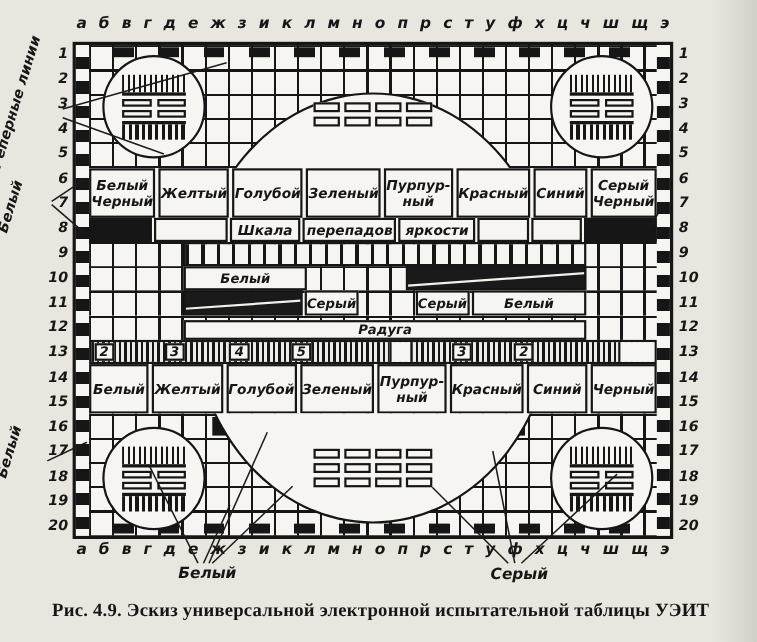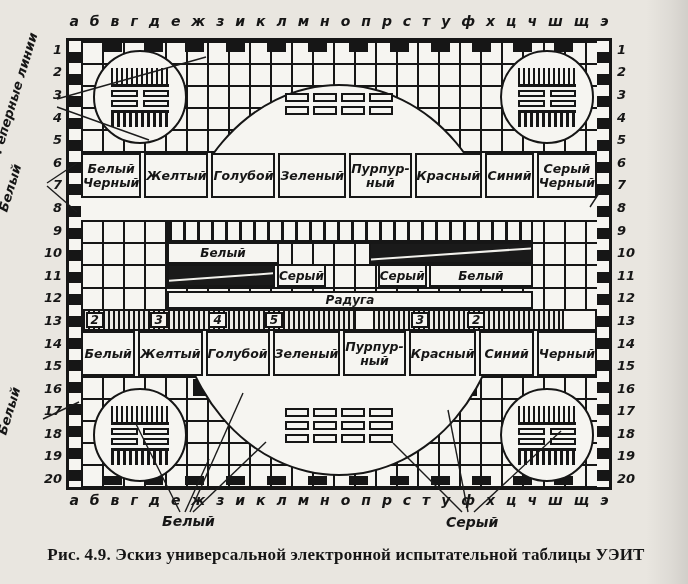--- a/index.html
+++ b/index.html
@@ -252,20 +252,30 @@
       </div>
         <div class="cbar">
         <span>Синий</span>
       </div>
         <div class="cbar">
         <span>Серый</span>
           <span>Черный</span>
       </div>
       </div>
 
+    <div class="band row8">
+      <div class="k" style="flex:0 0 11%"></div>
+      <div class="c" style="flex:0 0 13%"></div>
+      <div class="c" style="flex:0 0 12.5%">Шкала</div>
+      <div class="c" style="flex:0 0 16.5%">перепадов</div>
+      <div class="c" style="flex:0 0 13.5%">яркости</div>
+      <div class="c" style="flex:0 0 9%"></div>
+      <div class="c" style="flex:0 0 9%"></div>
+      <div class="k" style="flex:1"></div>
+    </div>
 
     <div class="band sqrow row9">
       <div class="spacer" style="flex:0 0 84px"></div>
       <div class="grate9"></div>
       <div class="spacer" style="flex:0 0 62px"></div>
     </div>
 
     <div class="band sqrow row10">
       <div class="spacer" style="flex:0 0 84px"></div>
       <div class="wbox" style="flex:0 0 112px">Белый</div>

